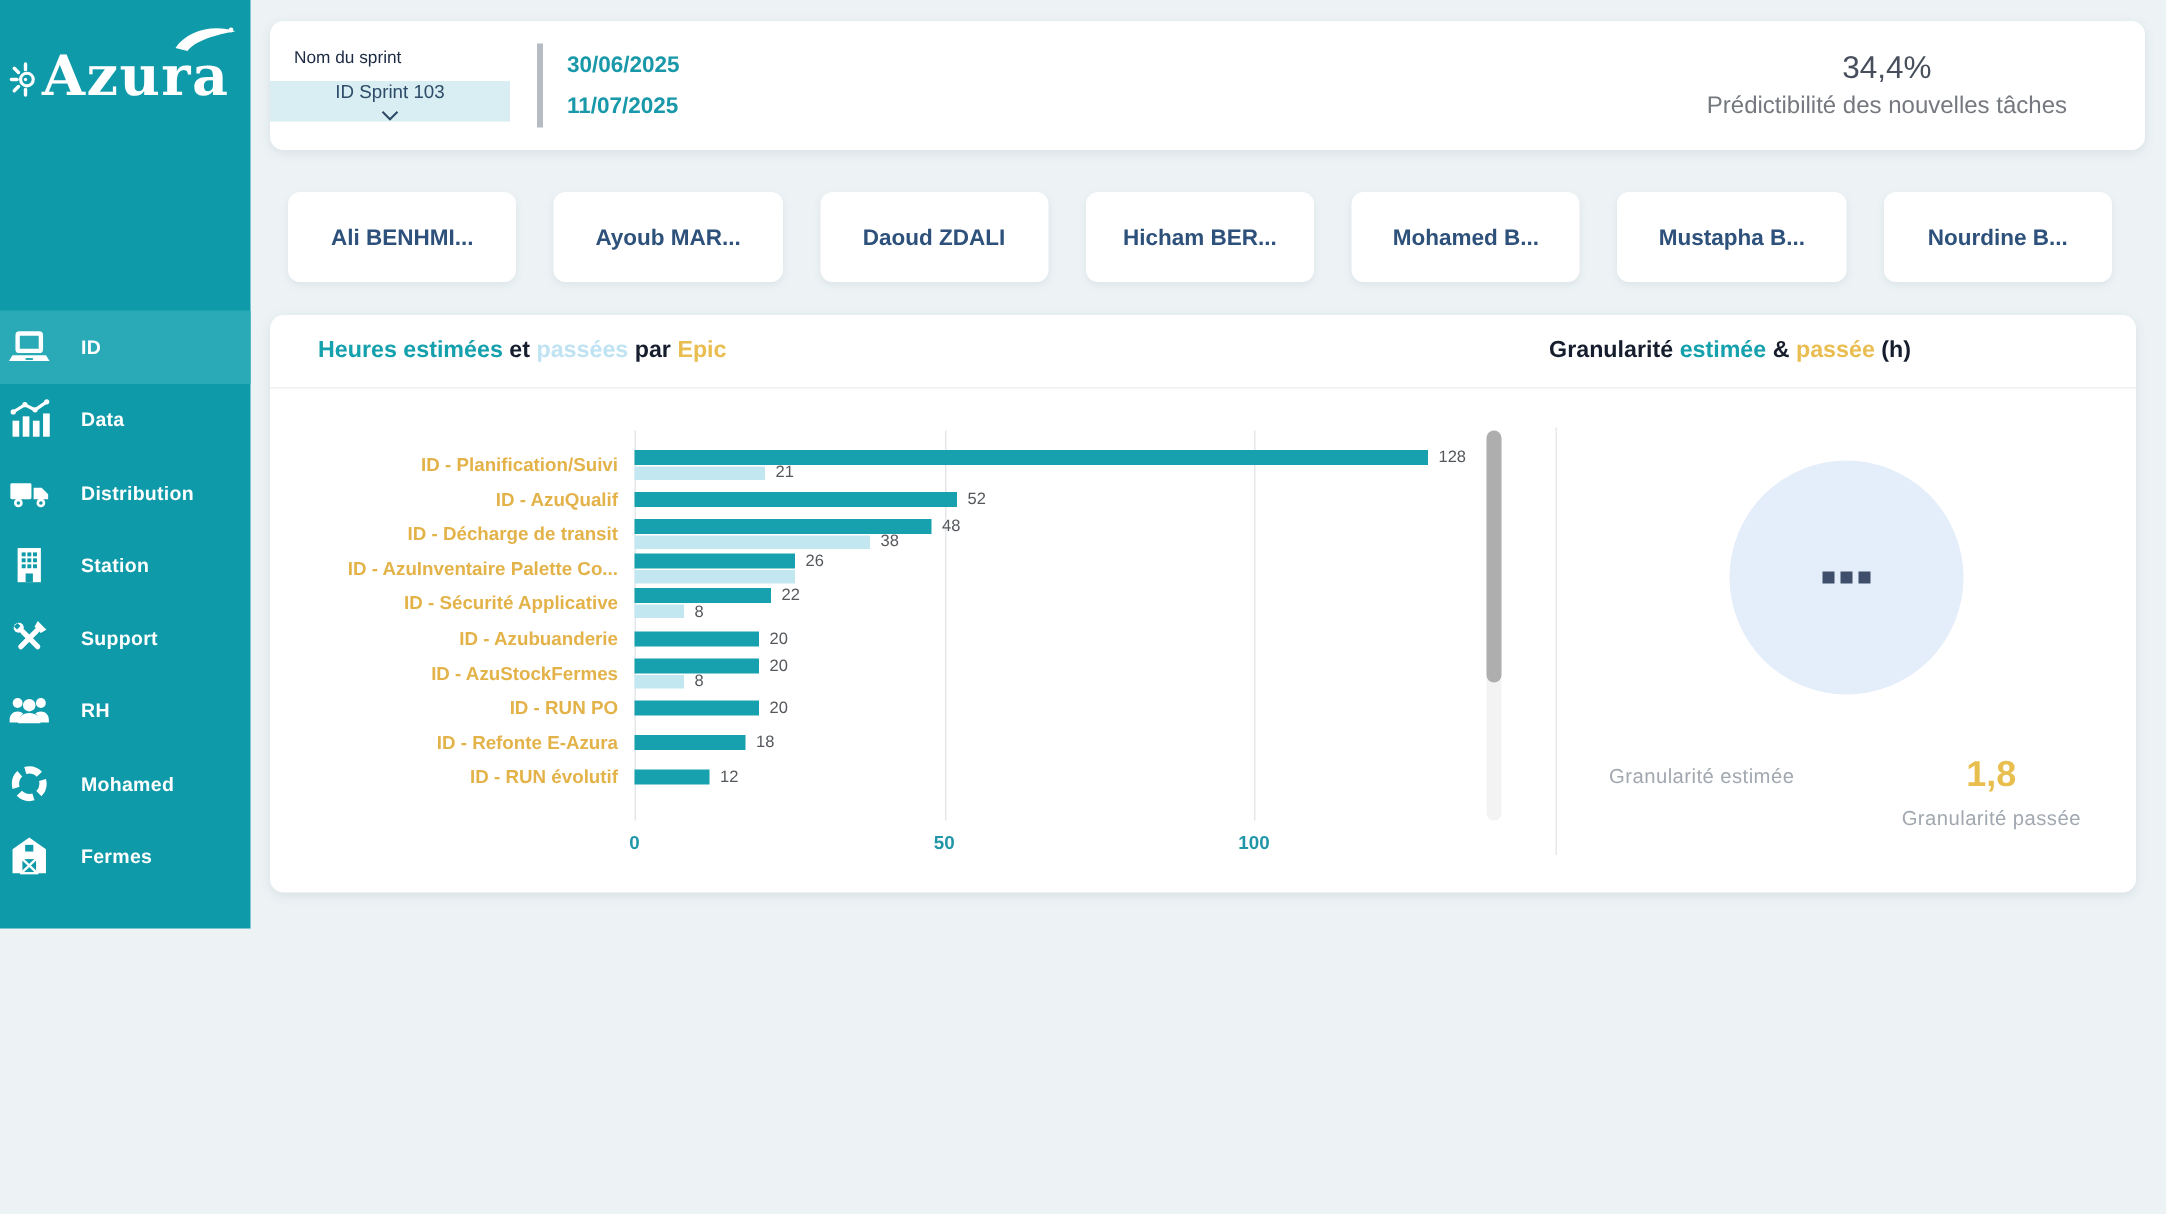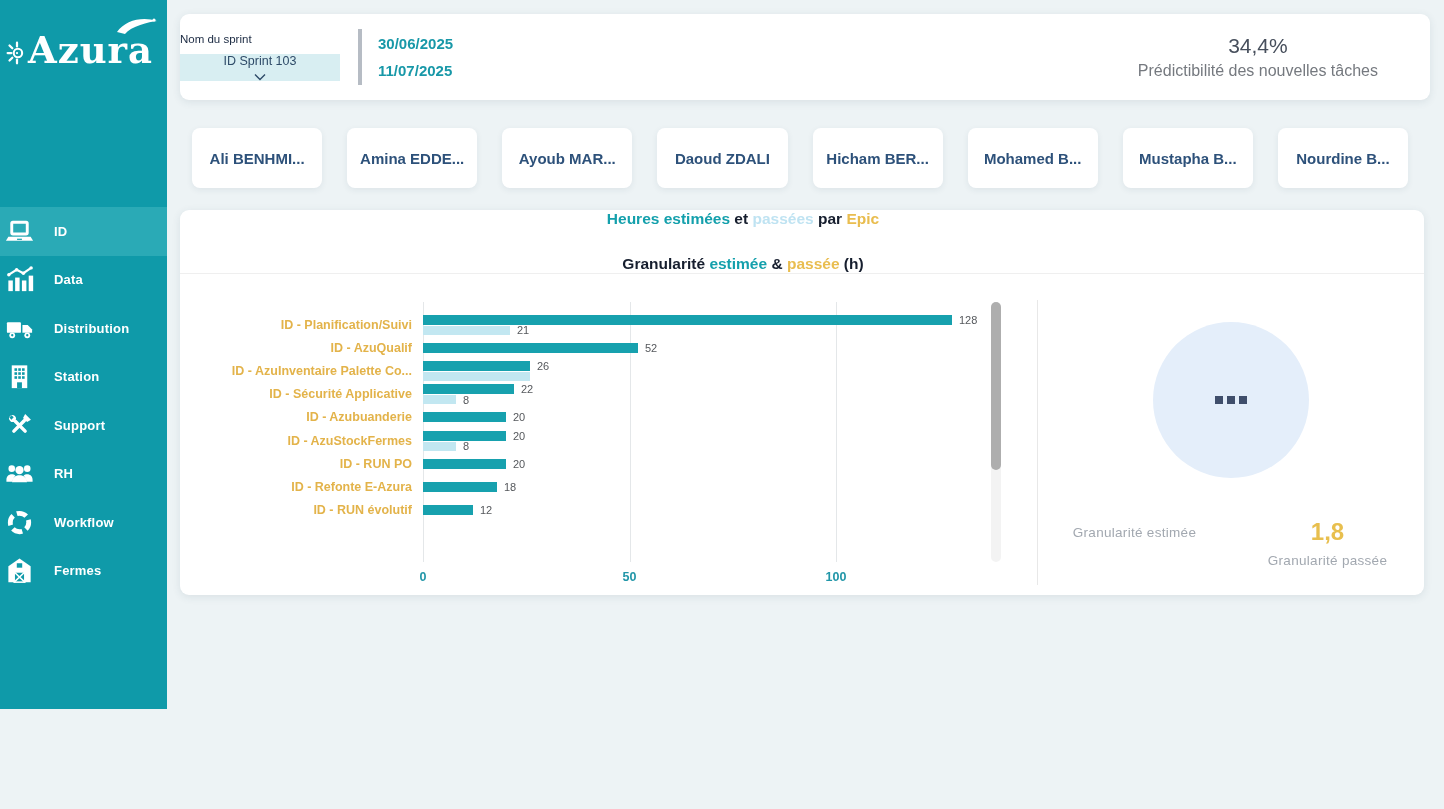--- a/index.html
+++ b/index.html
@@ -3,21 +3,21 @@
 <meta charset="utf-8">
 <style>
   html,body{margin:0;padding:0;}
   body{
     width:1444px;height:809px;position:relative;overflow:hidden;
     background:#edf3f5;
     font-family:"Liberation Sans", sans-serif;
     -webkit-font-smoothing:antialiased;
   }
   
-  .sidebar{position:absolute;left:0;top:0;width:167px;height:709px;background:#0f9aa9;}
+  .sidebar{position:absolute;left:0;top:0;width:167px;height:619px;background:#0f9aa9;}
   .logo-area{height:100px;display:flex;align-items:center;justify-content:center;position:relative;}
   .logo-wrap{position:relative;display:flex;align-items:center;}
   .logo-sun{position:absolute;left:-12px;top:10px;width:30px;height:30px;}
   .logo-swoosh{position:absolute;right:-6px;top:-12px;width:44px;height:22px;}
   .logo-text{
     color:#fff;font-family:"DejaVu Serif", serif;font-weight:bold;
     font-size:37px;letter-spacing:1px;padding-left:14px;
   }
   .nav{margin-top:107px;}
   .nav-item{
@@ -29,21 +29,21 @@
   .nav-icon svg{width:31px;height:31px;}
   .nav-label{color:#fff;font-size:13px;font-weight:bold;letter-spacing:.2px;}
   
   .card{background:#fff;border-radius:9px;box-shadow:0 2px 8px rgba(40,70,90,.10);}
   
   .header-card{position:absolute;left:180px;top:14px;width:1250px;height:86px;display:flex;align-items:center;}
   .title-block{margin-left:24px;width:318px;}
   .page-title{font-size:21px;font-weight:bold;color:#14a0ac;margin:0 0 5px 0;}
   .page-subtitle{font-size:12px;color:#8d939b;margin:0;}
   .sprint-block{width:168px;}
-  .sprint-label{font-size:11.5px;color:#1b2a42;margin-bottom:9px;}
+  .sprint-label{font-size:11.5px;color:#1b2a42;margin-bottom:9px;margin-left:16px;}
   .sprint-dropdown{
     width:140px;height:27px;background:#d8eef2;display:flex;align-items:center;
     justify-content:space-between;padding:0 10px;cursor:pointer;flex-direction:column;
   }
   .sprint-value{font-size:12.5px;color:#2e4b68;}
   .chev{width:12px;height:8px;}
   .header-divider{width:4px;height:56px;background:#b6bcc4;margin:0 16px 0 10px;}
   .dates{display:flex;flex-direction:column;gap:10px;}
   .date-val{font-size:15px;font-weight:bold;color:#1898a8;}
   .header-spacer{flex:1;}
@@ -53,22 +53,22 @@
   
   .names-row{position:absolute;left:192px;top:128px;width:1216px;display:flex;gap:25px;}
   .name-card{
     flex:1;height:60px;background:#fff;border-radius:8px;box-shadow:0 2px 6px rgba(40,70,90,.08);
     display:flex;align-items:center;justify-content:center;
     font-size:15px;font-weight:bold;color:#2d517a;cursor:pointer;white-space:nowrap;
   }
   
   .main-card{position:absolute;left:180px;top:210px;width:1244px;height:385px;}
   .card-header{
-    height:64px;border-bottom:1px solid #efefef;display:flex;align-items:center;
-    justify-content:space-between;padding:0 150px 0 32px;box-sizing:border-box;flex-direction:column;
+    height:49px;border-bottom:1px solid #efefef;display:flex;align-items:center;
+    justify-content:space-between;padding:0 150px 0 32px;box-sizing:border-box;
   }
   .vis-title{font-size:15.5px;font-weight:bold;white-space:nowrap;}
   .vis-title span{display:inline;}
   .c-teal{color:#14a0ac;} .c-dark{color:#161e2e;} .c-light{color:#bfe3f2;} .c-gold{color:#e9bd4f;}
   .card-body{display:flex;height:329px;position:relative;}
   .chart-section{width:857px;position:relative;box-sizing:border-box;}
   .gridlines{position:absolute;left:243px;top:28px;width:414px;height:260px;z-index:1;}
   .gridline{position:absolute;top:0;bottom:0;width:1px;background:#e4e7e9;}
   .chart-rows{position:relative;z-index:2;padding:39px 0 0 32px;}
   .crow{display:flex;align-items:center;height:23.2px;}
@@ -213,21 +213,21 @@
           </svg>
         </span>
         <span class="nav-label">RH</span>
       </div>
       <div class="nav-item">
         <span class="nav-icon">
           <svg viewBox="0 0 32 32">
             <circle cx="16" cy="16" r="9.5" fill="none" stroke="#fff" stroke-width="5" stroke-dasharray="10.5 4.4" stroke-dashoffset="3"></circle>
           </svg>
         </span>
-        <span class="nav-label">Workflow</span>
+        <span class="nav-label">Mohamed</span>
       </div>
       <div class="nav-item">
         <span class="nav-icon">
           <svg viewBox="0 0 32 32">
             <path d="M16 3.5 L27.5 11.5 V28 H4.5 V11.5 Z" fill="#fff"></path>
             <rect x="13.2" y="8.5" width="5.6" height="4.6" fill="currentColor"></rect>
             <rect x="10.5" y="17.5" width="11" height="10.5" fill="currentColor"></rect>
             <path d="M10.5 17.5 L21.5 28 M21.5 17.5 L10.5 28" stroke="#fff" stroke-width="1.6"></path>
             <rect x="10.5" y="17.5" width="11" height="10.5" fill="none" stroke="#fff" stroke-width="1.6"></rect>
           </svg>
@@ -254,21 +254,20 @@
   </div>
   <div class="header-spacer"></div>
   <div class="kpi-block">
     <div class="kpi-value">34,4%</div>
     <div class="kpi-label">Prédictibilité des nouvelles tâches</div>
   </div>
 </header>
 
 <div class="names-row">
     <div class="name-card">Ali BENHMI...</div>
-    <div class="name-card">Amina EDDE...</div>
     <div class="name-card">Ayoub MAR...</div>
     <div class="name-card">Daoud ZDALI</div>
     <div class="name-card">Hicham BER...</div>
     <div class="name-card">Mohamed B...</div>
     <div class="name-card">Mustapha B...</div>
     <div class="name-card">Nourdine B...</div>
   </div>
 
 <section class="card main-card">
   <div class="card-header">
@@ -311,20 +310,33 @@
           <div class="crow">
             <div class="crow-label">ID - AzuQualif</div>
             <div class="crow-bars">
               <div class="bar-line">
                 <div class="bar bar-est" style="width:215px"></div>
                 <span class="bar-val">52</span>
               </div>
             </div>
           </div>
           <div class="crow">
+            <div class="crow-label">ID - Décharge de transit</div>
+            <div class="crow-bars">
+              <div class="bar-line">
+                <div class="bar bar-est" style="width:198px"></div>
+                <span class="bar-val">48</span>
+              </div>
+              <div class="bar-line pas">
+                <div class="bar bar-pas" style="width:157px"></div>
+                <span class="bar-val">38</span>
+              </div>
+            </div>
+          </div>
+          <div class="crow">
             <div class="crow-label">ID - AzuInventaire Palette Co...</div>
             <div class="crow-bars">
               <div class="bar-line">
                 <div class="bar bar-est" style="width:107px"></div>
                 <span class="bar-val">26</span>
               </div>
               <div class="bar-line pas">
                 <div class="bar bar-pas" style="width:107px"></div>
               </div>
             </div>

